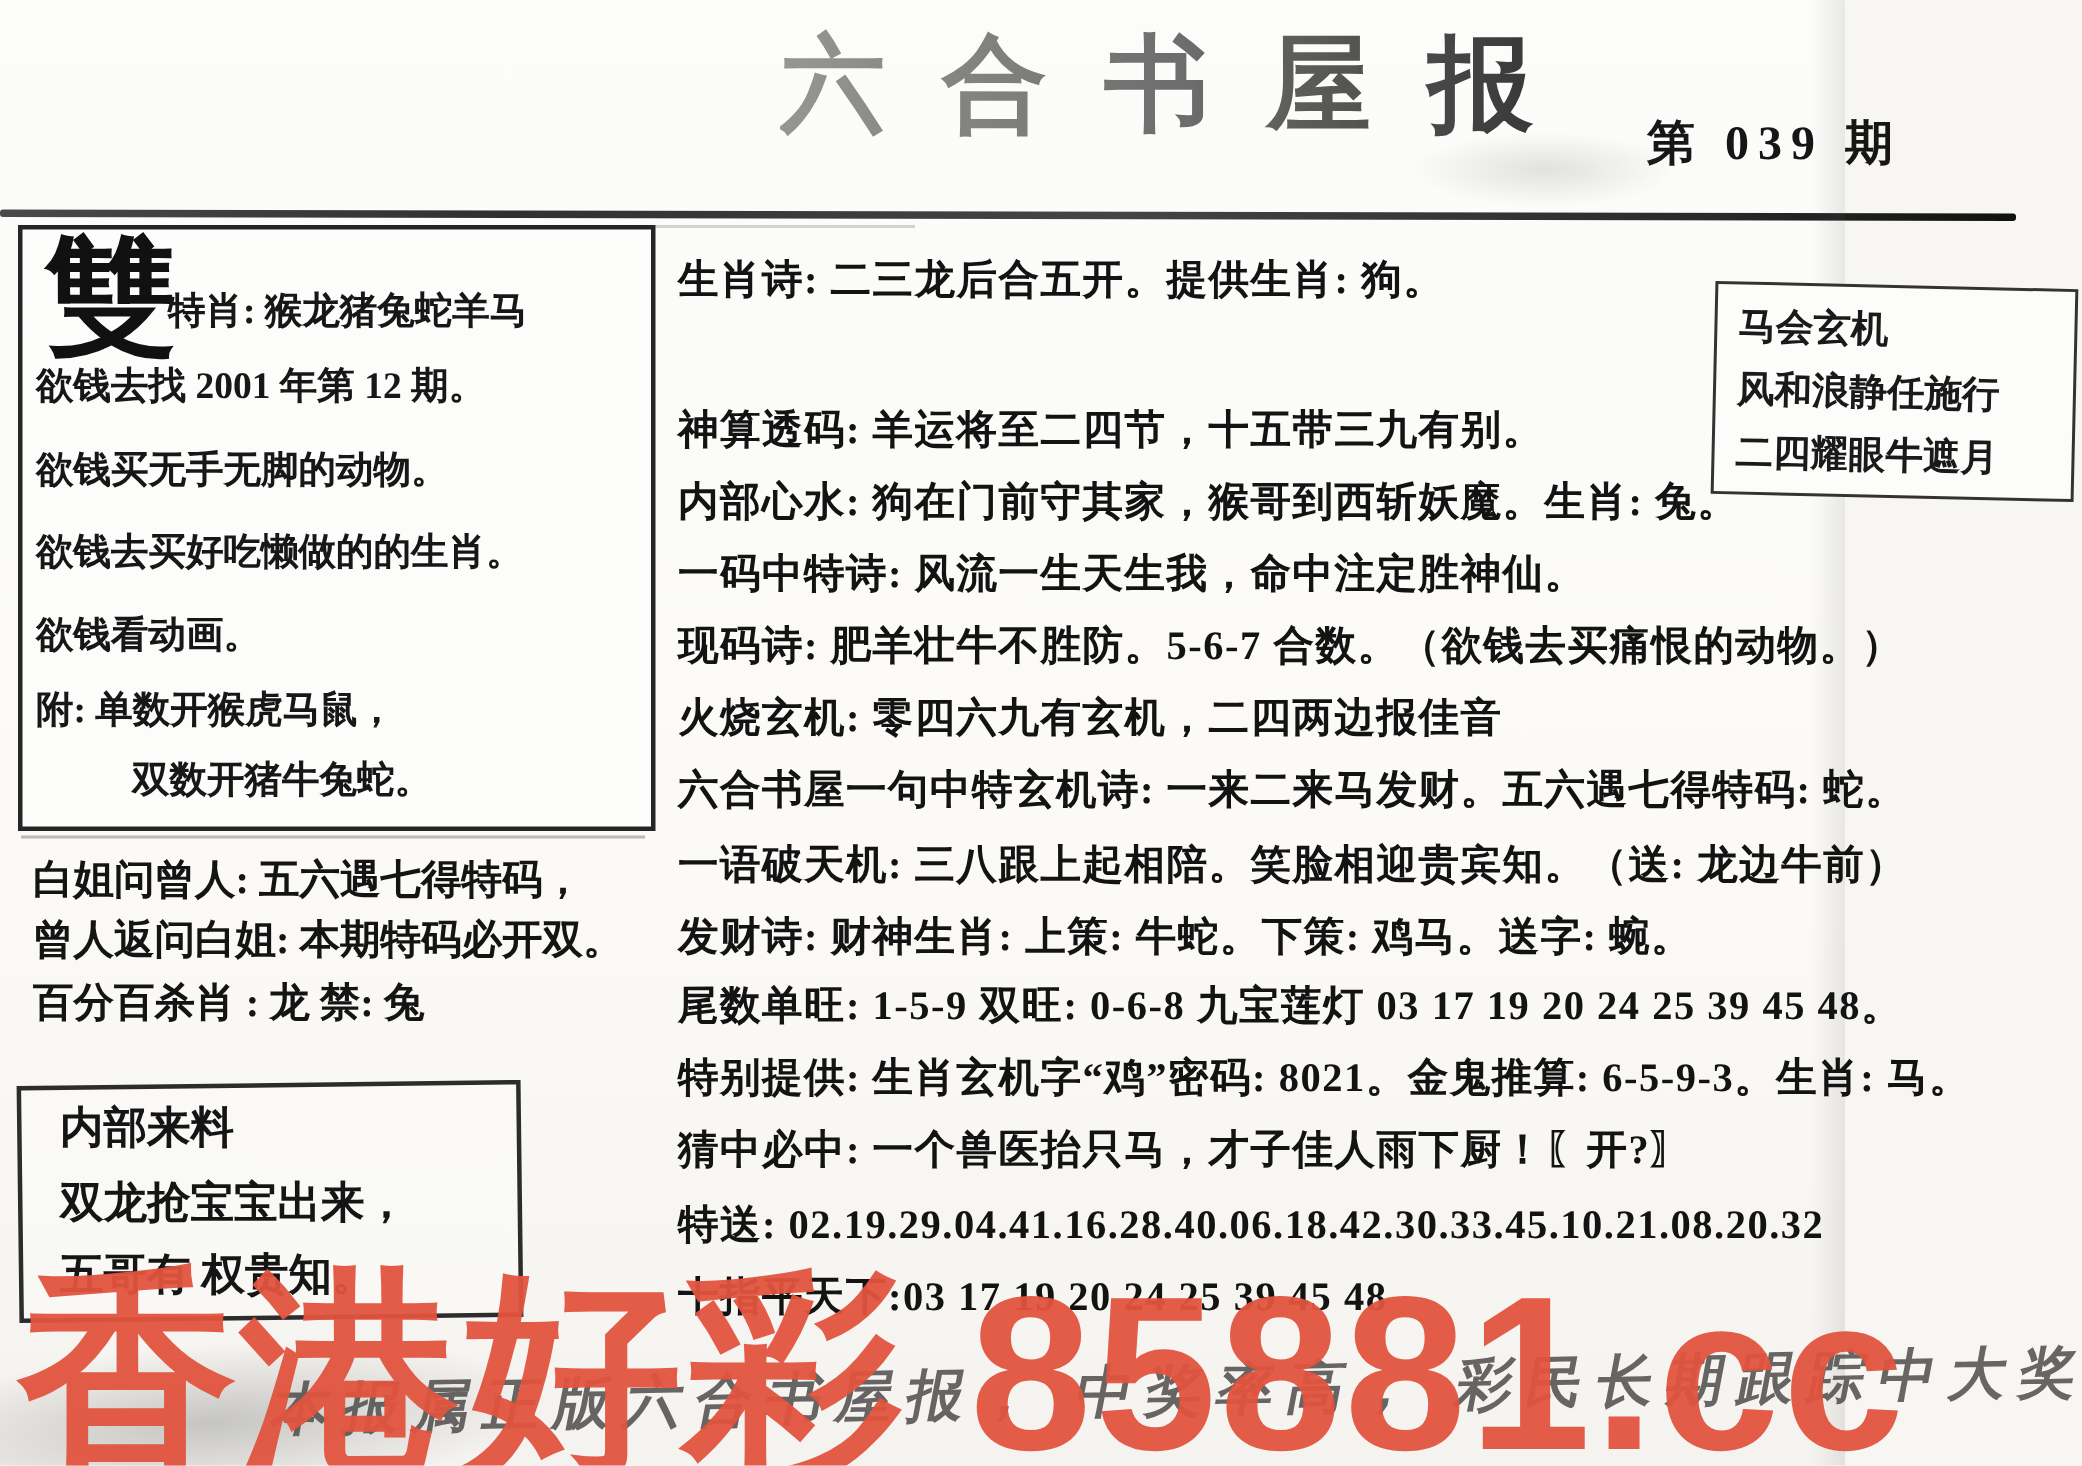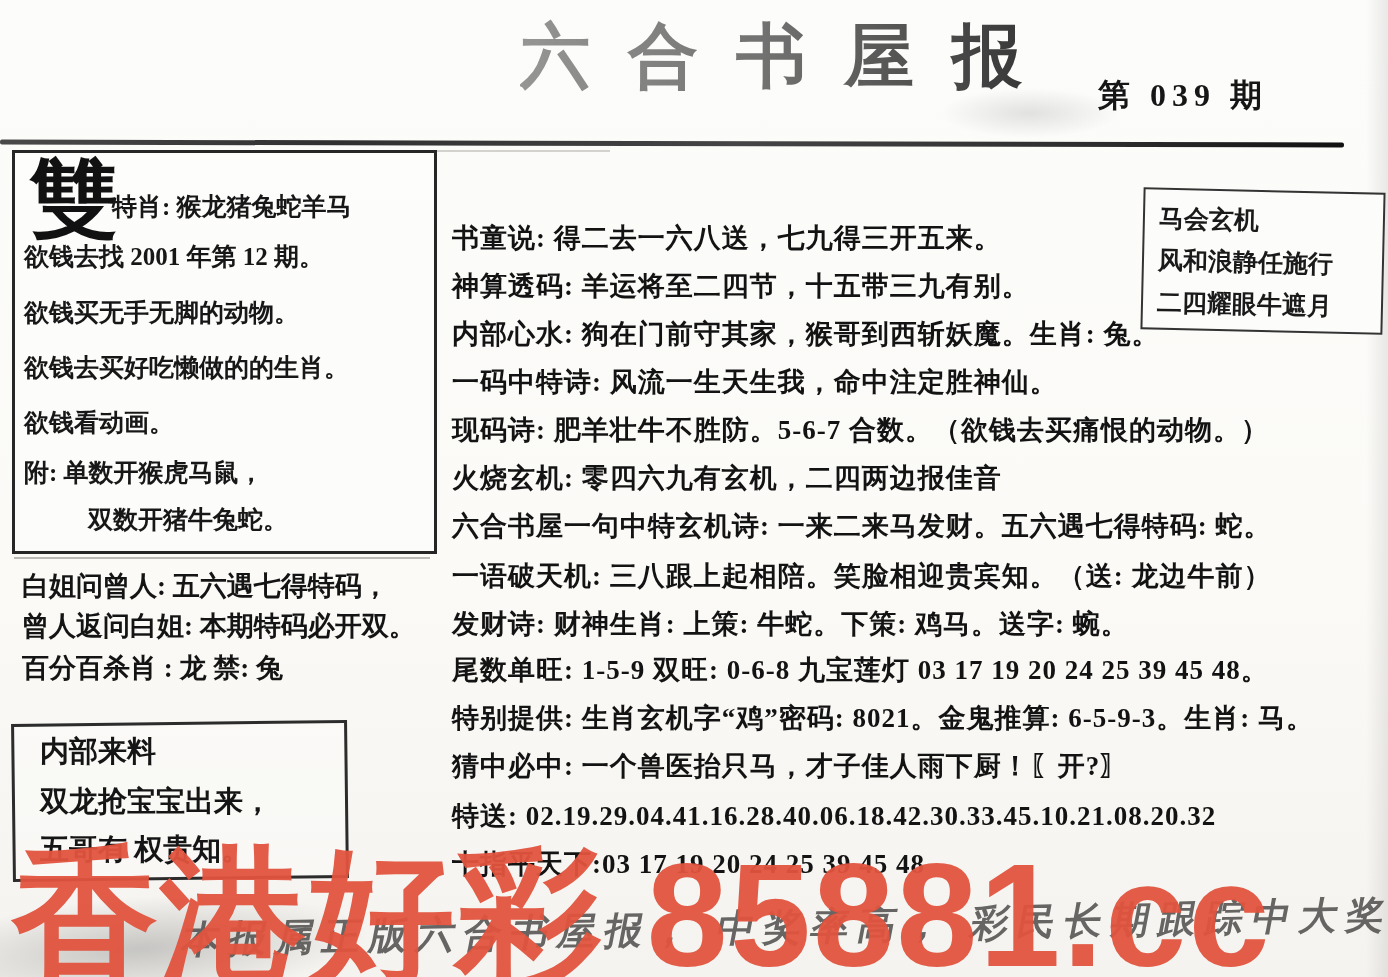--- a/index.html
+++ b/index.html
@@ -3,21 +3,21 @@
 <meta charset="utf-8">
 <style>
   html,body{margin:0;padding:0;}
   body{
     width:1388px;height:977px;
     background:#f7f6f3;
     font-family:"Liberation Serif","DejaVu Serif",serif;
     overflow:hidden;
   }
   .page{
-    position:relative;width:1388px;height:977px;
+    position:relative;width:1230px;height:977px;
     background:linear-gradient(180deg,#fcfcfa 0%,#fbfaf7 60%,#f4f3ef 100%);
     color:#1d1d1d;
   }
   .abs{position:absolute;white-space:nowrap;}
 
   .masthead{
     left:520px;top:10px;
     font-size:70px;font-weight:700;letter-spacing:38px;color:#303030;
     -webkit-mask-image:linear-gradient(90deg,rgba(0,0,0,.5),rgba(0,0,0,.7) 50%,rgba(0,0,0,1));
             mask-image:linear-gradient(90deg,rgba(0,0,0,.5),rgba(0,0,0,.7) 50%,rgba(0,0,0,1));
@@ -128,21 +128,21 @@
 
   <div class="abs mid mid0">白姐问曾人: 五六遇七得特码，</div>
   <div class="abs mid mid1">曾人返问白姐: 本期特码必开双。</div>
   <div class="abs mid mid2">百分百杀肖 : 龙  禁:  兔</div>
 
   <div class="abs innerbox"></div>
   <div class="abs ib ib0">内部来料</div>
   <div class="abs ib ib1">双龙抢宝宝出来，</div>
   <div class="abs ib ib2">五哥有  权贵知。</div>
 
-  <div class="abs rl rl1">书童说:  得二去一六八送，七九得三开五来。</div>
+  <div class="abs rl rl0">生肖诗:  二三龙后合五开。提供生肖:  狗。</div>
   <div class="abs rl rl2">神算透码:  羊运将至二四节，十五带三九有别。</div>
   <div class="abs rl rl3">内部心水:  狗在门前守其家，猴哥到西斩妖魔。生肖:  兔。</div>
   <div class="abs rl rl4">一码中特诗:  风流一生天生我，命中注定胜神仙。</div>
   <div class="abs rl rl5">现码诗:  肥羊壮牛不胜防。5-6-7 合数。（欲钱去买痛恨的动物。）</div>
   <div class="abs rl rl6">火烧玄机:  零四六九有玄机，二四两边报佳音</div>
   <div class="abs rl rl7">六合书屋一句中特玄机诗:  一来二来马发财。五六遇七得特码:  蛇。</div>
   <div class="abs rl rl8">一语破天机:  三八跟上起相陪。笑脸相迎贵宾知。（送:  龙边牛前）</div>
   <div class="abs rl rl9">发财诗:  财神生肖:  上策:  牛蛇。下策:  鸡马。送字:  蜿。</div>
   <div class="abs rl rl10">尾数单旺:  1-5-9 双旺:  0-6-8 九宝莲灯 03 17 19 20 24 25 39 45 48。</div>
   <div class="abs rl rl11">特别提供:  生肖玄机字“鸡”密码:  8021。金鬼推算:  6-5-9-3。生肖:  马。</div>

